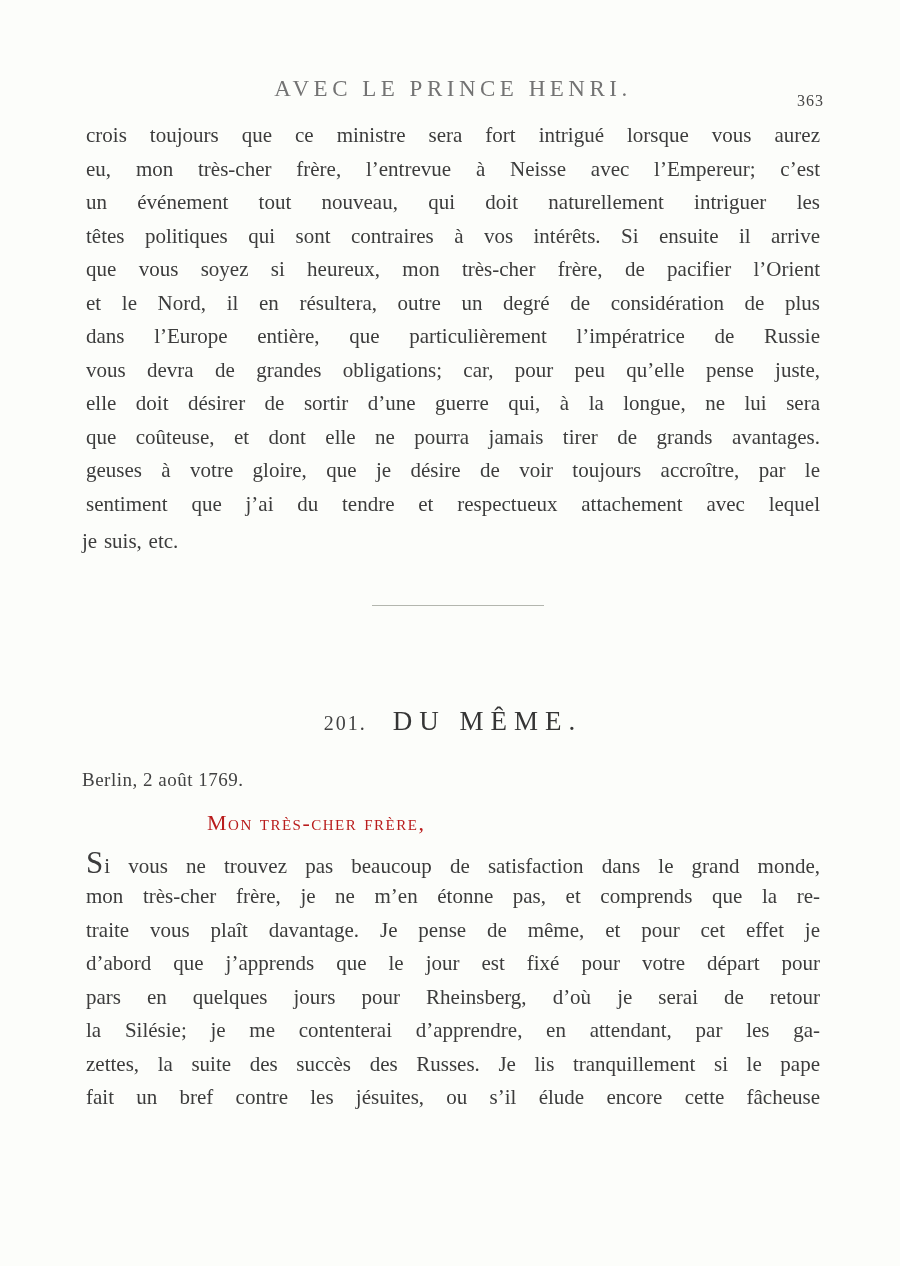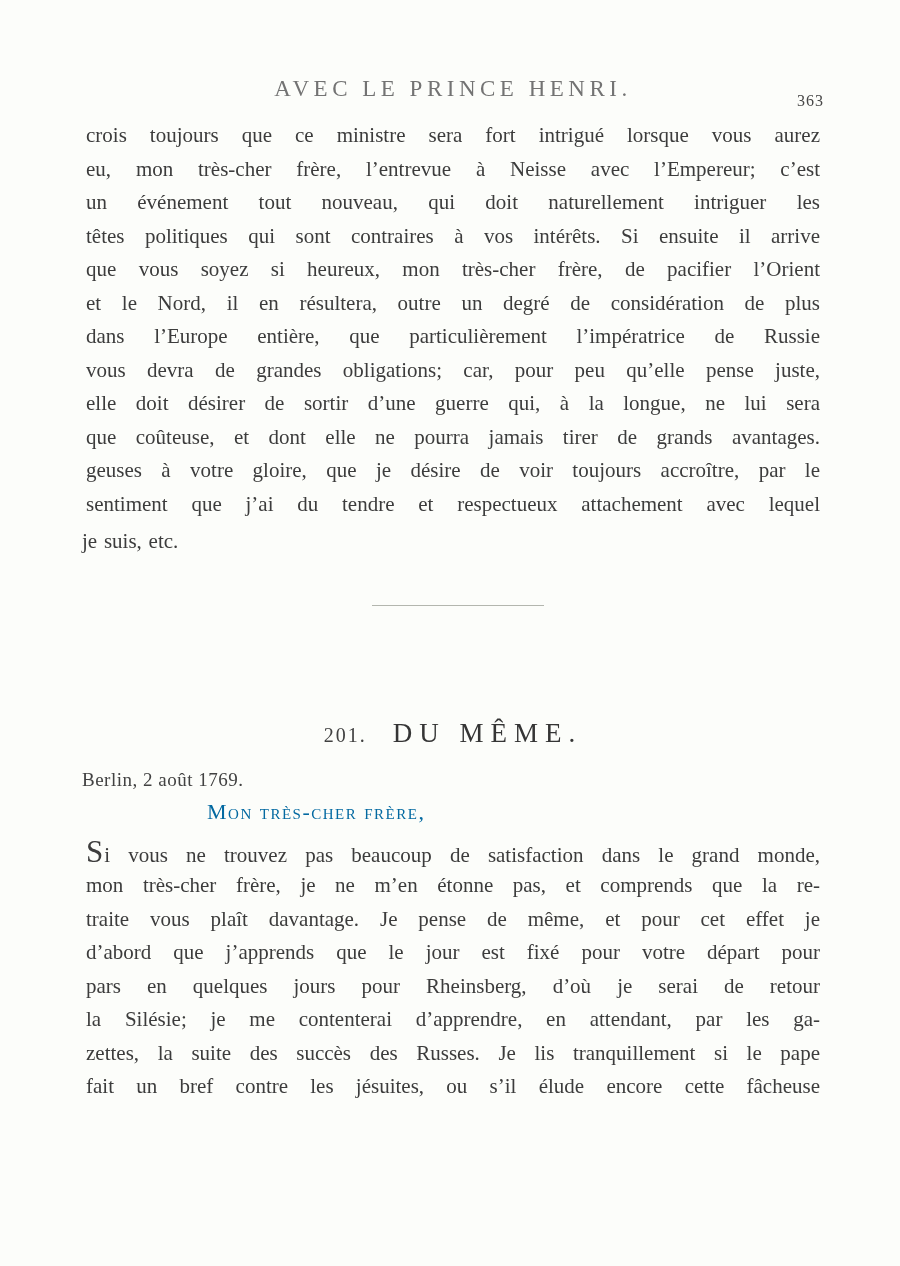--- a/index.html
+++ b/index.html
@@ -67,21 +67,21 @@
     margin-top: 46px;
     margin-left: 290px;
     width: 172px;
     height: 1px;
     background: #b3b6ae;
   }
   
   .section-heading {
     margin-top: 103px;
     text-align: center;
-    line-height: 48px;
+    line-height: 24px;
     height: 36px;
   }
   .section-number {
     font-size: 20px;
     letter-spacing: 2px;
     margin-right: 26px;
     color: #414141;
   }
   .section-title {
     font-size: 27px;
@@ -92,28 +92,28 @@
     margin-top: 22px;
     text-align: left;
     padding-right: 39px;
     font-size: 19px;
     line-height: 26px;
     height: 26px;
     letter-spacing: 0.5px;
     color: #424242;
   }
   .salutation {
-    margin-top: 4px;
+    margin-top: 15px;
     margin-left: 125px;
     font-size: 22px;
     line-height: 30px;
     height: 30px;
     font-variant: small-caps;
     letter-spacing: 1.5px;
-    color: #0369a1;
+    color: #b91c1c;
   }
   .para-2 { margin-top: 9px; }
 </style>
 </head>
 <body>
 
 <div class="page">
 
   <div class="running-header">
     <span class="header-title">AVEC LE PRINCE HENRI.</span>

